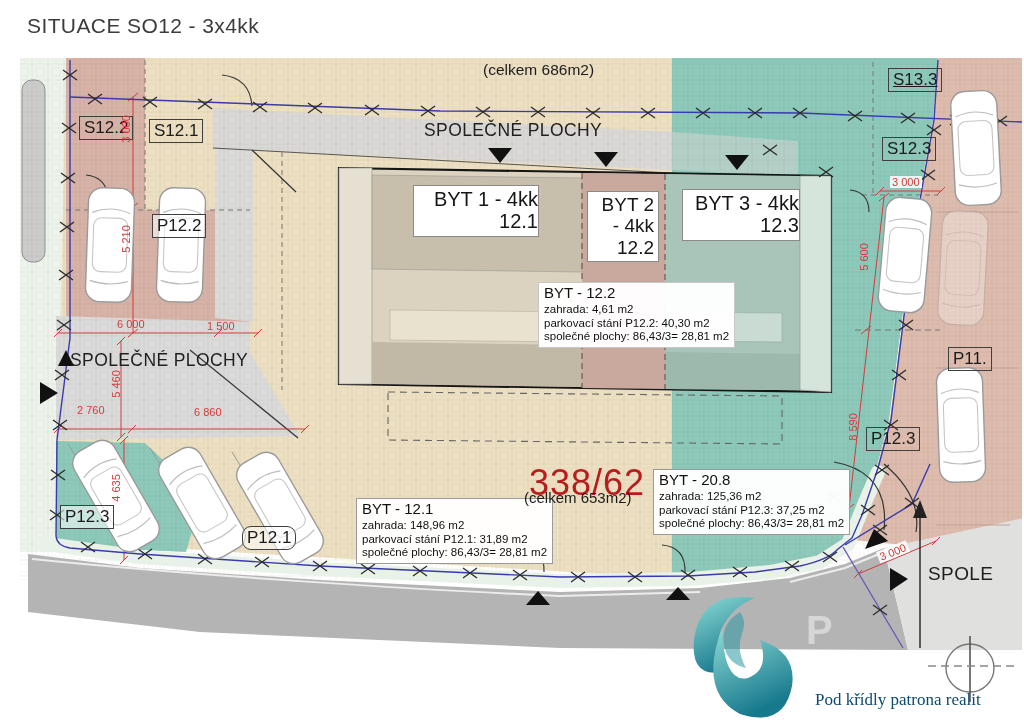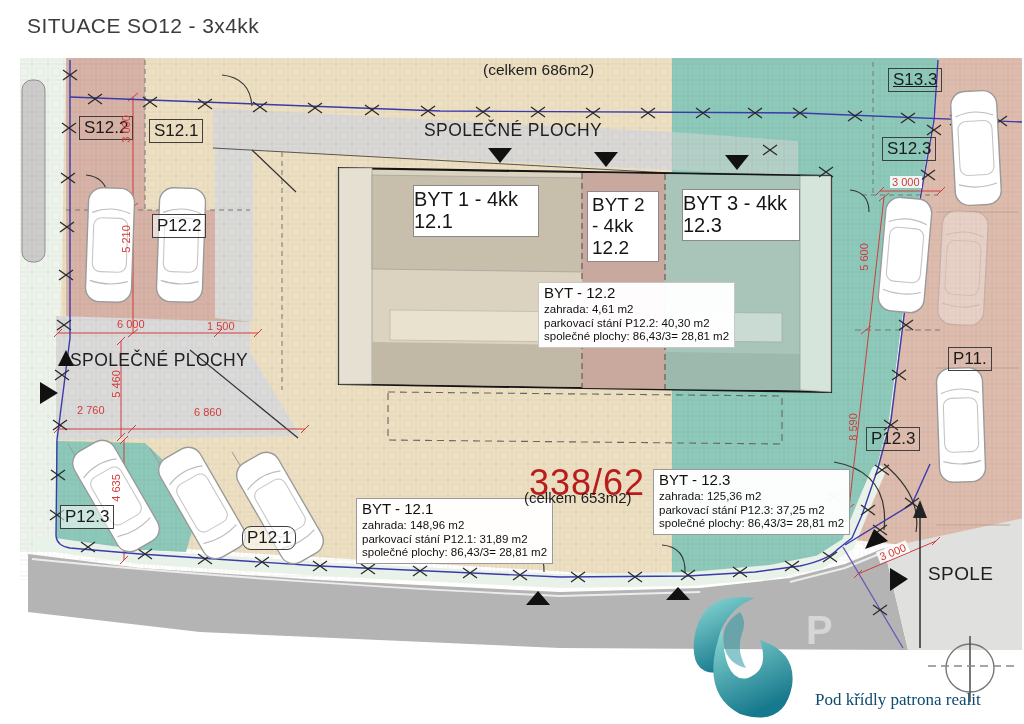--- a/index.html
+++ b/index.html
@@ -6,21 +6,21 @@
   .stage{position:relative;width:1022px;height:724px;overflow:hidden;background:#fff;
          font-family:"Liberation Sans",sans-serif;color:#1d1d1d;}
   .stage svg{position:absolute;left:0;top:0;}
   .lbl{position:absolute;white-space:nowrap;}
   .title{left:27px;top:14px;font-size:21px;color:#3c3c3c;letter-spacing:0.4px;}
   .celkem-top{left:483px;top:61px;font-size:15.5px;}
   .common{font-size:17.5px;color:#1f1f1f;letter-spacing:0.4px;}
   .common-top{left:424px;top:120px;}
   .common-left{left:70px;top:350px;}
   .common-right{left:928px;top:563px;font-size:19px;}
-  .ubox{position:absolute;background:#ffffff;border:1px solid #8a8a8a;text-align:left;
+  .ubox{position:absolute;background:#ffffff;border:1px solid #8a8a8a;text-align:right;
         line-height:1.12;color:#161616;}
   .ubox1{left:413px;top:185px;width:124px;font-size:20px;padding:2px 0 3px;}
   .ubox2{left:587px;top:191px;width:62px;font-size:19px;padding:2px 4px 3px;white-space:normal;}
   .ubox3{left:682px;top:189px;width:116px;font-size:20px;padding:2px 0 3px;}
   .ibox{position:absolute;background:rgba(255,255,255,0.97);border:1px solid #9a9a9a;
         padding:1px 5px 3px;font-size:11.5px;line-height:1.2;color:#101010;white-space:nowrap;}
   .ibox .ih{font-size:15px;line-height:1.25;}
   .plot{position:absolute;border:1px solid #3f3f3f;padding:0 4px;font-size:17px;
         color:#1b1b1b;line-height:1.3;background:transparent;white-space:nowrap;}
   .plot.onlight{background:rgba(255,255,255,0.55);}
@@ -261,21 +261,21 @@
   <div>parkovací stání P12.1: 31,89 m2</div>
   <div>společné plochy: 86,43/3= 28,81 m2</div>
 </div>
 <div class="ibox" style="left:538px;top:282px;border-color:#c7c7c7;">
   <div class="ih">BYT - 12.2</div>
   <div>zahrada: 4,61 m2</div>
   <div>parkovací stání P12.2: 40,30 m2</div>
   <div>společné plochy: 86,43/3= 28,81 m2</div>
 </div>
 <div class="ibox" style="left:653px;top:469px;">
-  <div class="ih">BYT - 12.3</div>
+  <div class="ih">BYT - 20.8</div>
   <div>zahrada: 125,36 m2</div>
   <div>parkovací stání P12.3: 37,25 m2</div>
   <div>společné plochy: 86,43/3= 28,81 m2</div>
 </div>
 
 <div class="lbl pnum">338/62</div>
 <div class="lbl ptot">(celkem 653m2)</div>
 
 <div class="plot" style="left:79px;top:116px;">S12.2</div>
 <div class="plot" style="left:149px;top:119px;">S12.1</div>

